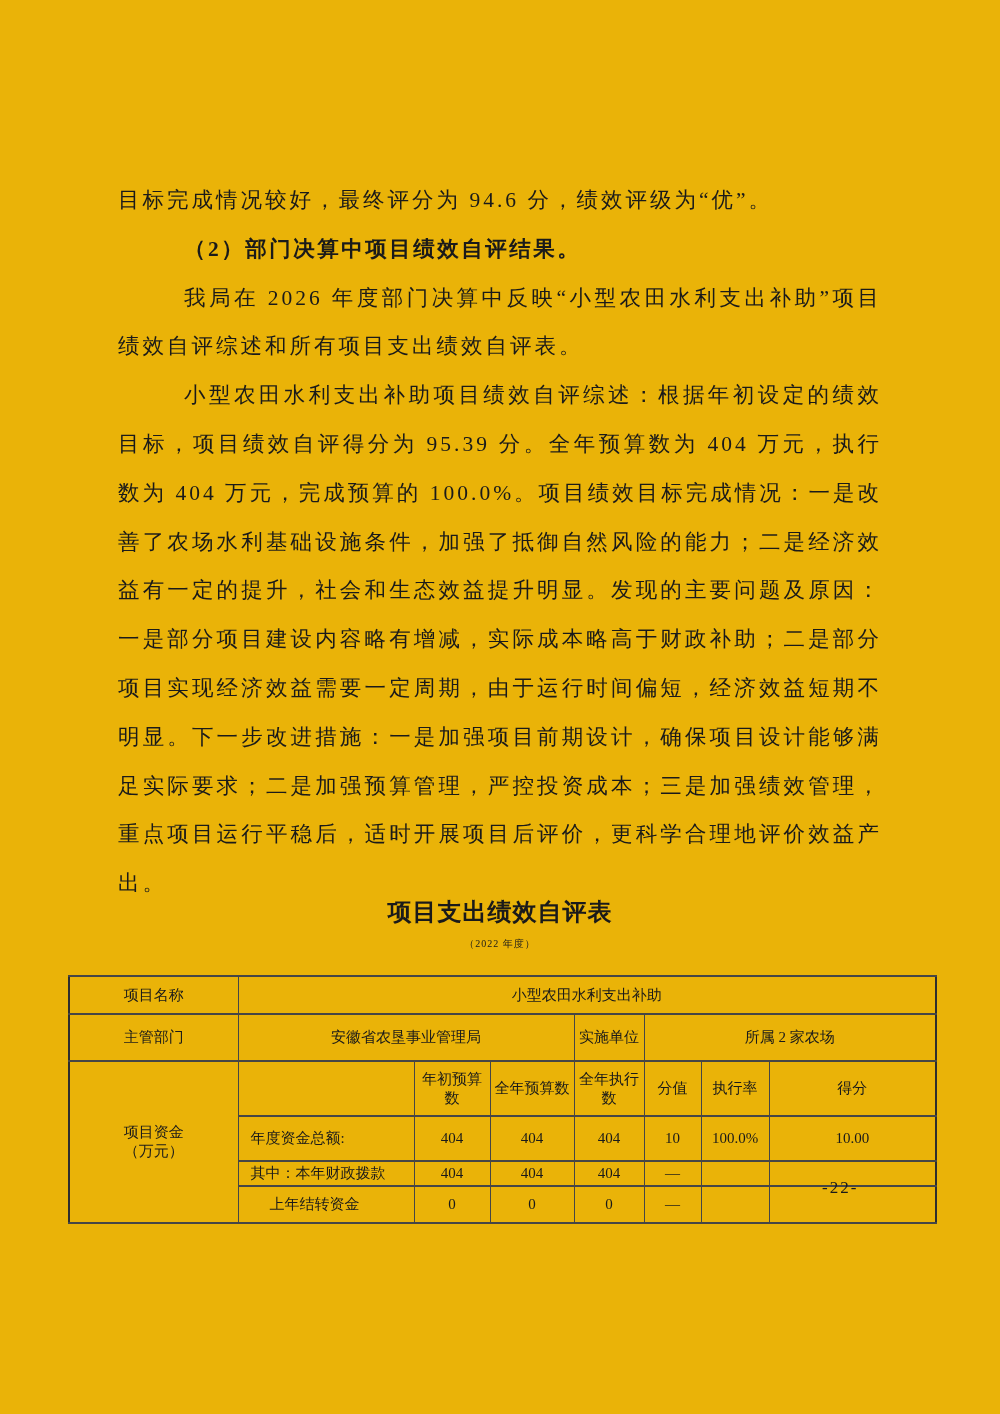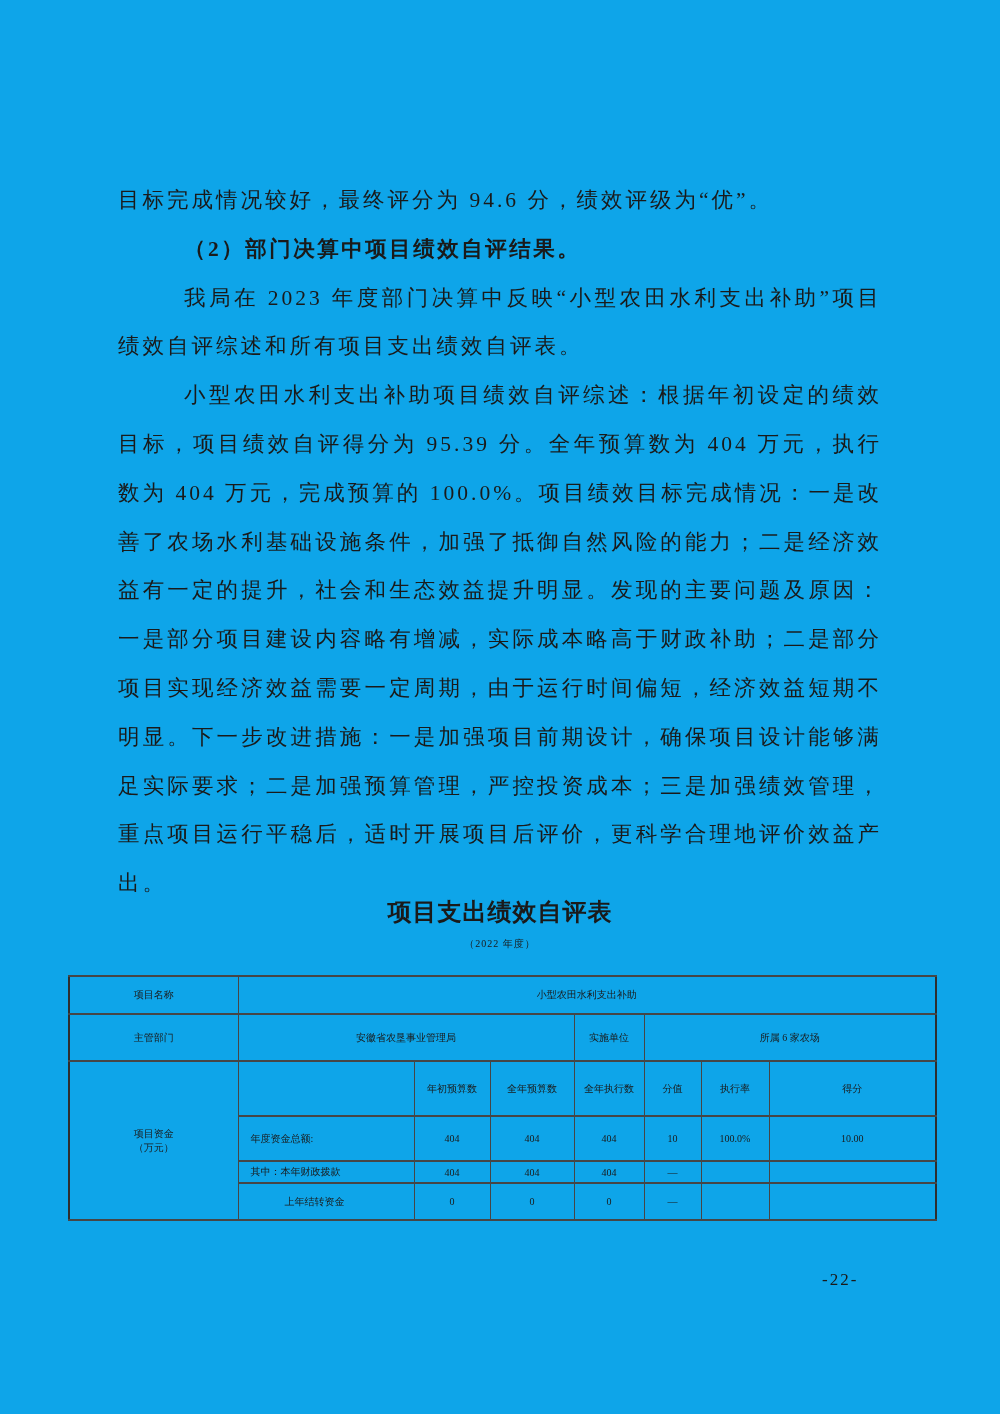--- a/index.html
+++ b/index.html
@@ -1,21 +1,21 @@
 <!DOCTYPE html>
 <html><head>
 <meta charset="utf-8">
 <style>
   html, body { margin: 0; padding: 0; background: #e8e8e8; }
   .page {
     position: relative;
     width: 1000px;
     height: 1414px;
     margin: 0 auto;
-    background: #0ea5e9;
+    background: #eab308;
     color: #1a1a1a;
     font-family: "Liberation Serif", "DejaVu Serif", serif;
     overflow: hidden;
   }
   .body-text {
     position: absolute;
     left: 118px;
     top: 176px;
     width: 764px;
     font-size: 21.5px;
@@ -51,55 +51,55 @@
     letter-spacing: 1px;
   }
   table.self-eval {
     position: absolute;
     top: 975px;
     left: 68px;
     width: 867px;
     border-collapse: collapse;
     table-layout: fixed;
     border: 2px solid #2e2e2e;
-    font-size: 10px;
+    font-size: 15px;
   }
   table.self-eval td {
     border: solid #464646;
     border-width: 2px 1px;
     text-align: center;
     vertical-align: middle;
     padding: 2px 3px;
     overflow: hidden;
   }
   table.self-eval td.left { text-align: left; padding-left: 12px; }
   table.self-eval td.right { text-align: center; padding-right: 26px; }
   tr.r1 { height: 38px; }
   tr.r2 { height: 47px; padding-left: 28px; }
   tr.r3 { height: 55px; }
   tr.r4 { height: 45px; padding-left: 14px; }
   tr.r5 { height: 22px; padding-left: 15px; }
   tr.r6 { height: 37px; }
   .page-number {
     position: absolute;
-    top: 1270px;
+    top: 1178px;
     left: 822px;
     font-size: 17px;
     letter-spacing: 2px;
   }
 </style>
 </head>
 <body>
 
 <div class="page">
 
   <div class="body-text">
     <p>目标完成情况较好，最终评分为 94.6 分，绩效评级为“优”。</p>
     <p class="section-heading">（2）部门决算中项目绩效自评结果。</p>
-    <p class="para-indent">我局在 2023 年度部门决算中反映“小型农田水利支出补助”项目绩效自评综述和所有项目支出绩效自评表。</p>
+    <p class="para-indent">我局在 2026 年度部门决算中反映“小型农田水利支出补助”项目绩效自评综述和所有项目支出绩效自评表。</p>
     <p class="para-indent">小型农田水利支出补助项目绩效自评综述：根据年初设定的绩效目标，项目绩效自评得分为 95.39 分。全年预算数为 404 万元，执行数为 404 万元，完成预算的 100.0%。项目绩效目标完成情况：一是改善了农场水利基础设施条件，加强了抵御自然风险的能力；二是经济效益有一定的提升，社会和生态效益提升明显。发现的主要问题及原因：一是部分项目建设内容略有增减，实际成本略高于财政补助；二是部分项目实现经济效益需要一定周期，由于运行时间偏短，经济效益短期不明显。下一步改进措施：一是加强项目前期设计，确保项目设计能够满足实际要求；二是加强预算管理，严控投资成本；三是加强绩效管理，重点项目运行平稳后，适时开展项目后评价，更科学合理地评价效益产出。</p>
   </div>
 
   <div class="table-title">项目支出绩效自评表</div>
   <div class="table-subtitle">（2022 年度）</div>
 
   <table class="self-eval">
     <colgroup>
       <col style="width:169px">
       <col style="width:176px">
@@ -112,21 +112,21 @@
     </colgroup>
     <tbody>
         <tr class="r1">
       <td>项目名称</td>
       <td colspan="7">小型农田水利支出补助</td>
     </tr>
     <tr class="r2">
       <td>主管部门</td>
       <td colspan="3">安徽省农垦事业管理局</td>
       <td>实施单位</td>
-      <td colspan="3">所属 6 家农场</td>
+      <td colspan="3">所属 2 家农场</td>
     </tr>
     <tr class="r3">
       <td rowspan="4">
         <div>项目资金</div>
         <div>（万元）</div>
       </td>
       <td></td>
       <td>年初预算数</td>
       <td>全年预算数</td>
       <td>全年执行数</td>

